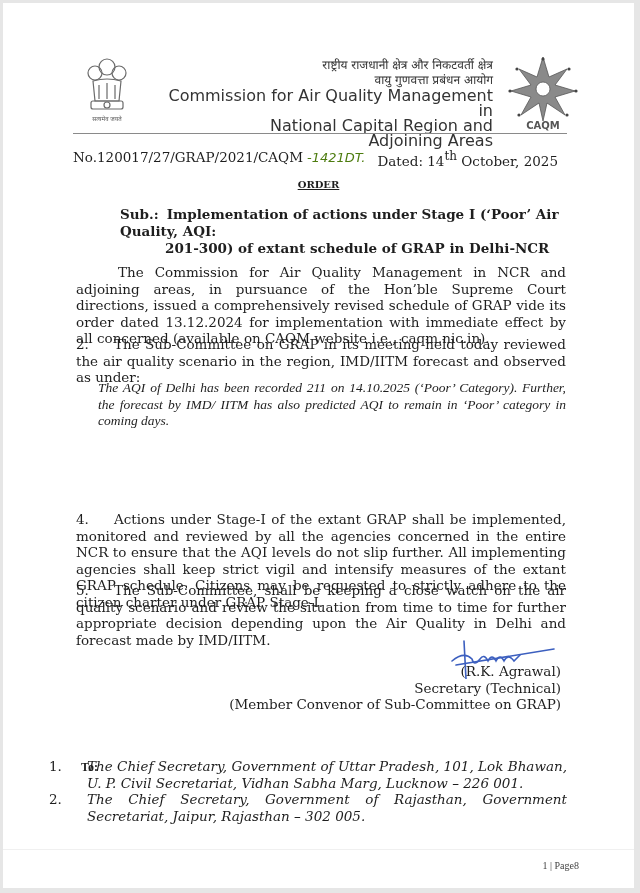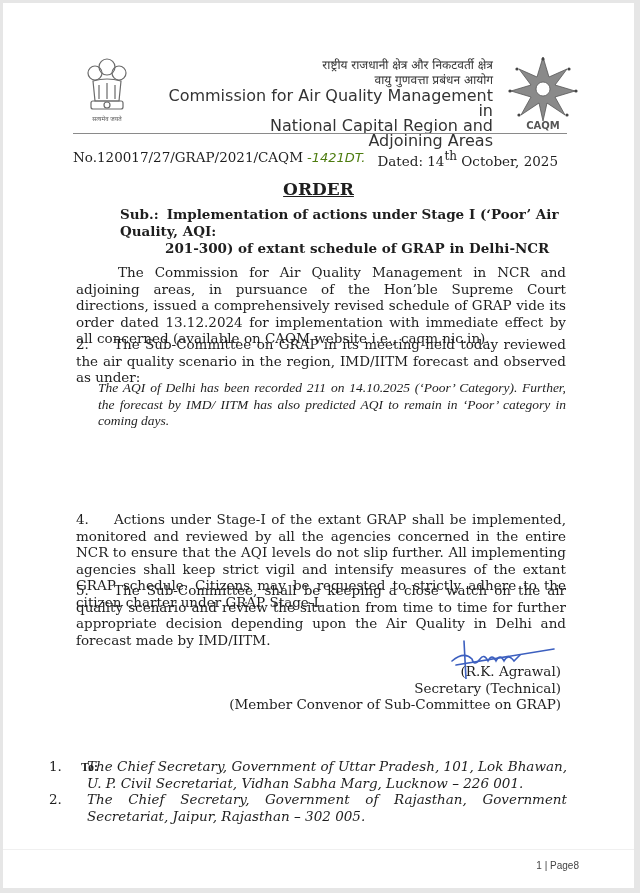--- a/index.html
+++ b/index.html
@@ -22,42 +22,42 @@
     font-family: "DejaVu Sans", "Liberation Sans", sans-serif;
     color: #333;
   }
   .hi-line { font-size: 12px; line-height: 15px; font-family: "DejaVu Serif", serif; }
   .en-line { font-size: 16px; line-height: 15px; }
   .hdr-rule { left: 70px; top: 130px; width: 494px; height: 1px; background: #8a8a8a; }
   .refno { left: 70px; top: 146px; font-size: 13.5px; }
   .handwritten { color: #4d7c0f; font-family: "DejaVu Sans", sans-serif; font-style: italic; font-size: 13px; margin-left: 4px; }
   .dated { right: 76px; top: 146px; font-size: 13.5px; }
   .dated sup { font-size: 12px; }
-  .order-title { left: 0; width: 631px; top: 176px; text-align: center; font-weight: bold; font-size: 17px; text-decoration: underline; }
+  .order-title { left: 0; width: 631px; top: 176px; text-align: center; font-weight: bold; font-size: 10px; text-decoration: underline; }
   .subject { left: 73px; top: 203px; width: 492px; font-weight: bold; font-size: 13.5px; line-height: 17px; margin-left: 44px; }
   .subject .lbl { display: inline-block; width: 42px; }
   .subject .l2 { padding-left: 45px; }
   .para { left: 73px; width: 490px; font-size: 13.5px; line-height: 16.5px; text-align: justify; }
   .p1 { top: 245px; text-indent: 42px; margin-top: 16px; }
   .p2 { top: 333px; }
   .num { display: inline-block; width: 38px; }
   .quote { left: 95px; top: 377px; width: 468px; font-style: italic; font-size: 13.5px; line-height: 16.5px; text-align: justify; font-family: Liberation Serif, serif; }
   .p3 { top: 434px; }
   .p4 { top: 508px; }
   .p5 { top: 579px; }
   .sig { right: 70px; top: 636px; width: 120px; height: 40px; }
   .sig-block { right: 73px; top: 660px; text-align: right; font-size: 13.5px; line-height: 16.5px; }
   .to-lbl { left: 78px; top: 757px; font-weight: bold; font-family: Liberation Serif, serif; font-size: 12px; }
   .rcpt { left: 46px; width: 518px; font-size: 13.5px; line-height: 16.5px; text-align: justify; }
   .rcpt .rnum { position: absolute; left: 0; top: 0; }
   .rcpt .rtext { margin-left: 38px; font-style: italic; }
   .r1 { top: 755px; }
   .r2 { top: 788px; }
   .footer-rule { left: 0; top: 846px; width: 631px; height: 1px; background: #f0f0f0; }
-  .footer { right: 55px; top: 857px; font-family: Liberation Sans, sans-serif; font-size: 10px; color: #444; }
+  .footer { right: 55px; top: 857px; font-family: Liberation Serif, serif; font-size: 10px; color: #444; }
 </style>
 </head>
 <body>
 
 <div class="page">
 
   <div class="abs hdr-logo-left">
     <svg width="56" height="72" viewBox="0 0 56 72">
       <g fill="none" stroke="#6a6a6a" stroke-width="1.2">
         <circle cx="28" cy="12" r="8"></circle>

